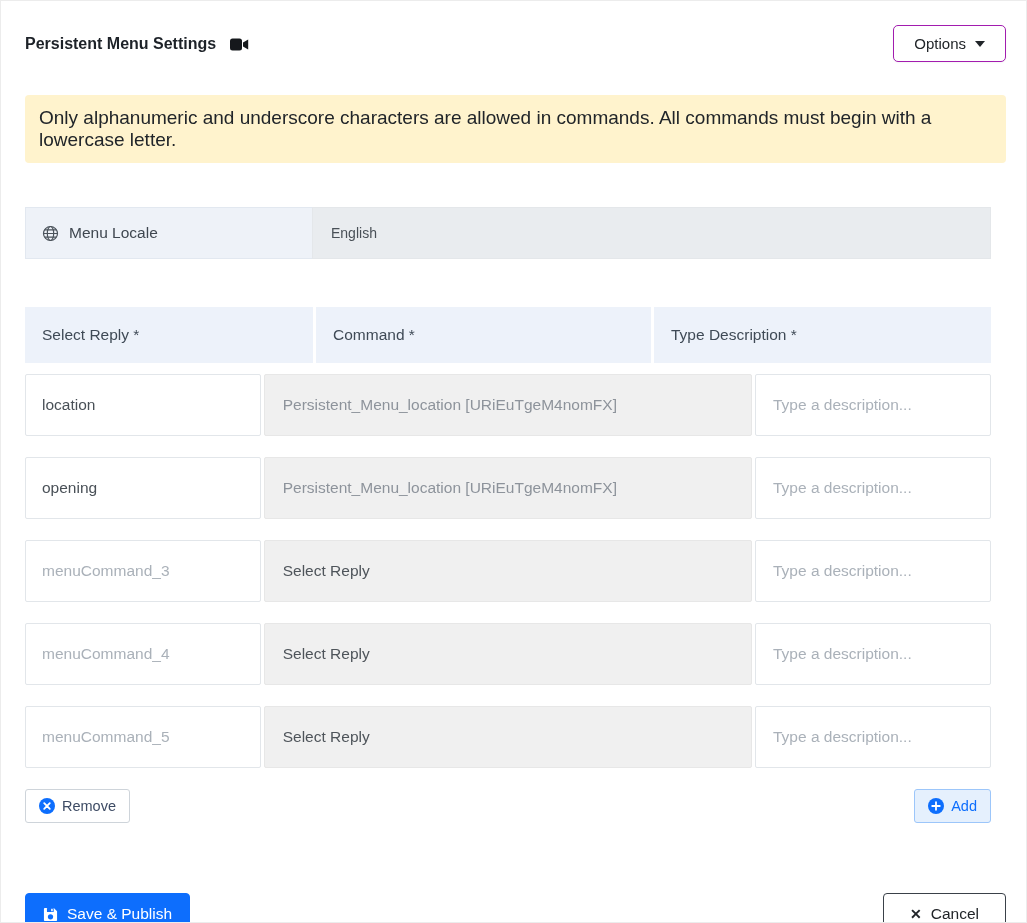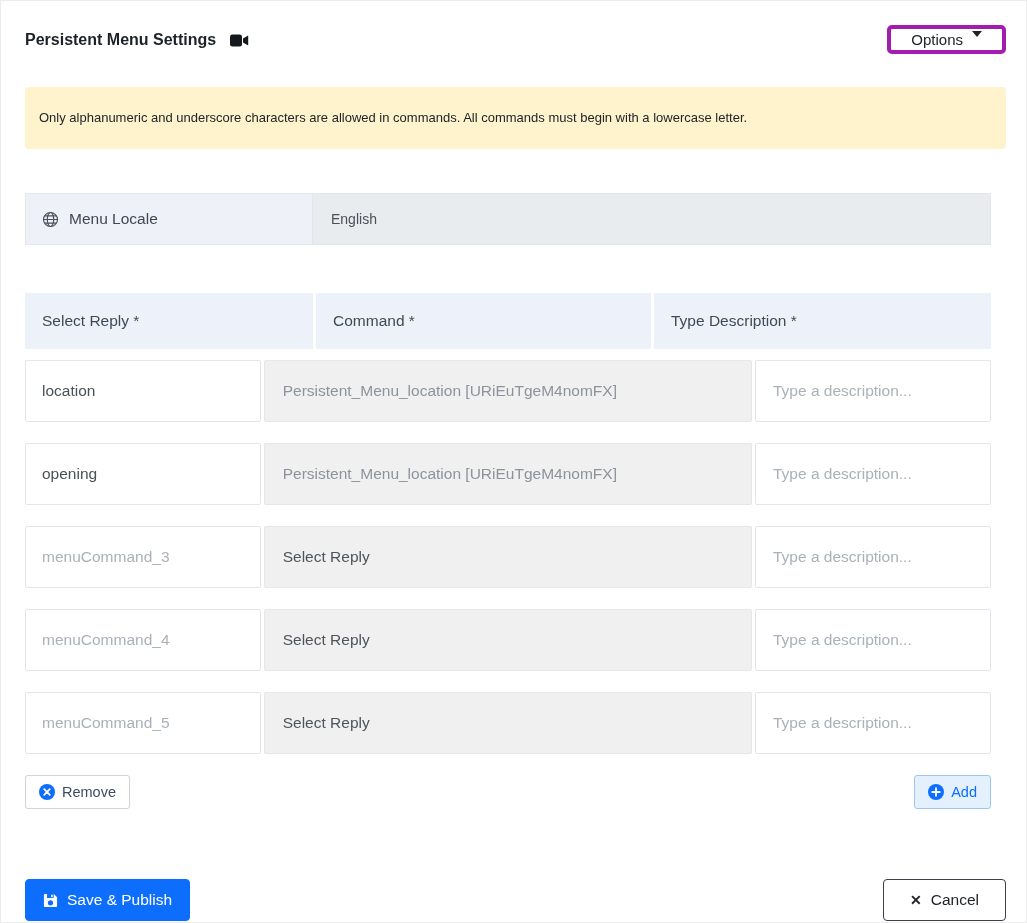--- a/index.html
+++ b/index.html
@@ -19,43 +19,44 @@
   }
 
   
   .top-bar { display: flex; justify-content: space-between; align-items: center; }
   .title-wrap { display: flex; align-items: center; gap: 14px; }
   .page-title { font-size: 16px; font-weight: 700; color: #1d2228; }
   .camera-icon { display: inline-flex; margin-top: 2px; }
   .btn { cursor: pointer; font-family: inherit; }
   .options-btn {
     background: #fff;
-    border: 4px solid #a21caf;
+    border: 1px solid #a21caf;
     border-radius: 5px;
-    padding: 2px 20px;
+    padding: 9px 20px;
     font-size: 15px;
     color: #212529;
     display: inline-flex;
+    align-items: center;
     gap: 9px;
     box-shadow: 0 1px 2px rgba(0,0,0,0.04);
   }
   .caret-down {
     width: 0; height: 0; display: inline-block;
     border-left: 5px solid transparent;
     border-right: 5px solid transparent;
     border-top: 6px solid #212529;
   }
 
   
   .alert-warning {
     margin-top: 33px;
     background: var(--alert-bg, #fff3cd);
     border-radius: 4px;
-    padding: 20px 14px;
-    font-size: 13px;
+    padding: 12px 14px;
+    font-size: 19px;
     color: #212529;
     line-height: 22px;
   }
 
   
   .locale-group { margin-top: 44px; display: flex; width: 966px; }
   .locale-label {
     width: 287px;
     height: 52px;
     background: #eef2f8;

